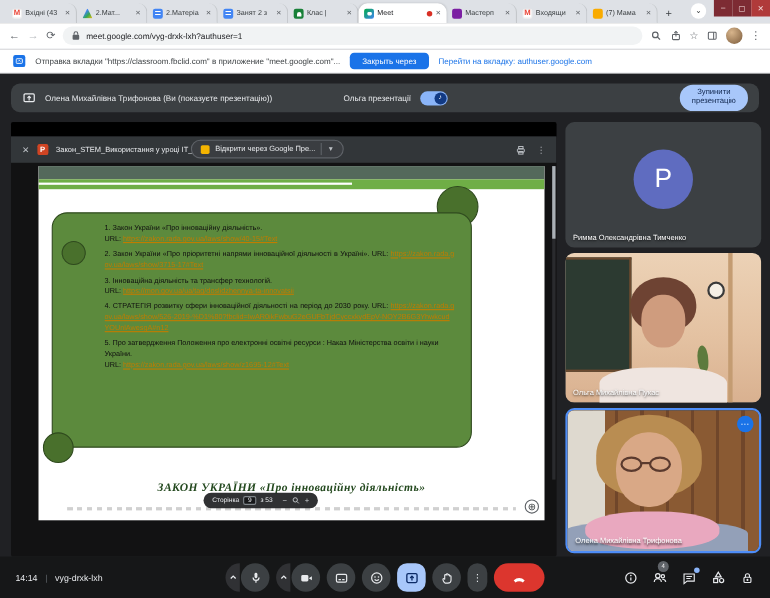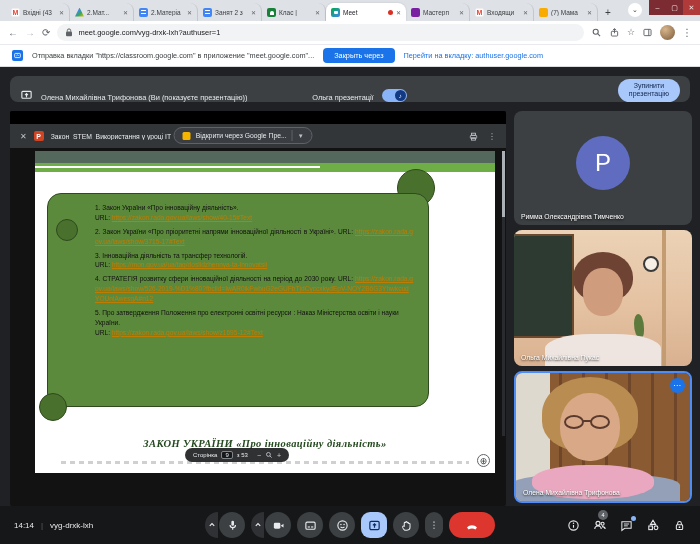--- a/index.html
+++ b/index.html
@@ -42,21 +42,21 @@
   .avatar{width:15px;height:15px;border-radius:50%;background:radial-gradient(circle at 35% 30%,#d8b58c,#7a5a3a)}
 
   
   .infobar{position:absolute;top:45px;left:0;right:0;height:22px;background:#fff;border-bottom:1px solid #dadce0;display:flex;align-items:center;padding:0 12px;gap:9px;font-size:7.3px;color:#3c4043}
   .infobar-icon{width:11px;height:11px;background:#1a73e8;border-radius:2px;display:flex;align-items:center;justify-content:center;flex:none}
   .infobar-btn{background:#1a73e8;color:#fff;border:none;border-radius:4px;padding:3px 11px;font-size:7.3px;font-family:inherit}
   .infobar-link{color:#1a73e8}
 
   
   .meet{position:absolute;top:67px;left:0;right:0;bottom:0;background:#202124}
-  .banner{position:absolute;top:9px;left:10px;right:10px;height:26px;background:#3c4043;border-radius:8px;display:flex;align-items:flex-end;padding:0 10px;gap:8px;color:#e8eaed;font-size:7.4px}
+  .banner{position:absolute;top:9px;left:10px;right:10px;height:26px;background:#3c4043;border-radius:8px;display:flex;align-items:center;padding:0 10px;gap:8px;color:#e8eaed;font-size:7.4px}
   .banner .spacer{flex:1}
   .toggle{width:25px;height:13px;border-radius:7px;background:#8ab4f8;position:relative;flex:none}
   .toggle-knob{position:absolute;right:1px;top:1px;width:11px;height:11px;border-radius:50%;background:#123a84;display:flex;align-items:center;justify-content:center;color:#fff;font-size:6px}
   .stop-btn{background:#a8c7fa;color:#10264d;border:none;border-radius:13px;padding:3px 11px;font-size:7px;line-height:1.25;text-align:center;font-family:inherit}
 
   .content{position:absolute;top:44px;left:10px;right:8px;bottom:38px;display:flex;gap:8px}
   .stage{flex:1;background:#121213;position:relative;overflow:hidden;border-radius:2px}
   .viewer-topstrip{height:13px;background:#000}
   .viewerbar{height:24px;background:#323639;display:flex;align-items:center;padding:0 10px;gap:7px;color:#e8eaed;font-size:6.8px;position:relative}
   .pptx-icon{width:10px;height:10px;background:#d04423;border-radius:2px;color:#fff;font-size:7px;font-weight:700;display:flex;align-items:center;justify-content:center;flex:none}
@@ -229,21 +229,21 @@
     </div>
   </div>
 
   <div class="infobar">
     <span class="infobar-icon">
       <svg width="7" height="7" viewBox="0 0 10 10">
           <rect x="1" y="2" width="8" height="6" rx="1" fill="none" stroke="#fff" stroke-width="1.2"></rect>
           <polyline points="3.5,5.5 5,4 6.5,5.5" fill="none" stroke="#fff" stroke-width="1.2"></polyline>
         </svg>
     </span>
-    <span>Отправка вкладки "https://classroom.google.com" в приложение "meet.google.com"...</span>
+    <span>Отправка вкладки "https://classroom.fbclid.com" в приложение "meet.google.com"...</span>
     <button class="infobar-btn">Закрыть через</button>
     <span class="infobar-link">Перейти на вкладку: authuser.google.com</span>
   </div>
 
   <div class="meet">
 
     <div class="banner">
       <svg width="13" height="13" viewBox="0 0 14 14">
           <rect x="2" y="2.5" width="10" height="7.5" rx="1" fill="none" stroke="#e8eaed" stroke-width="1.2"></rect>
           <line x1="7" y1="9" x2="7" y2="5" stroke="#e8eaed" stroke-width="1.2"></line>

